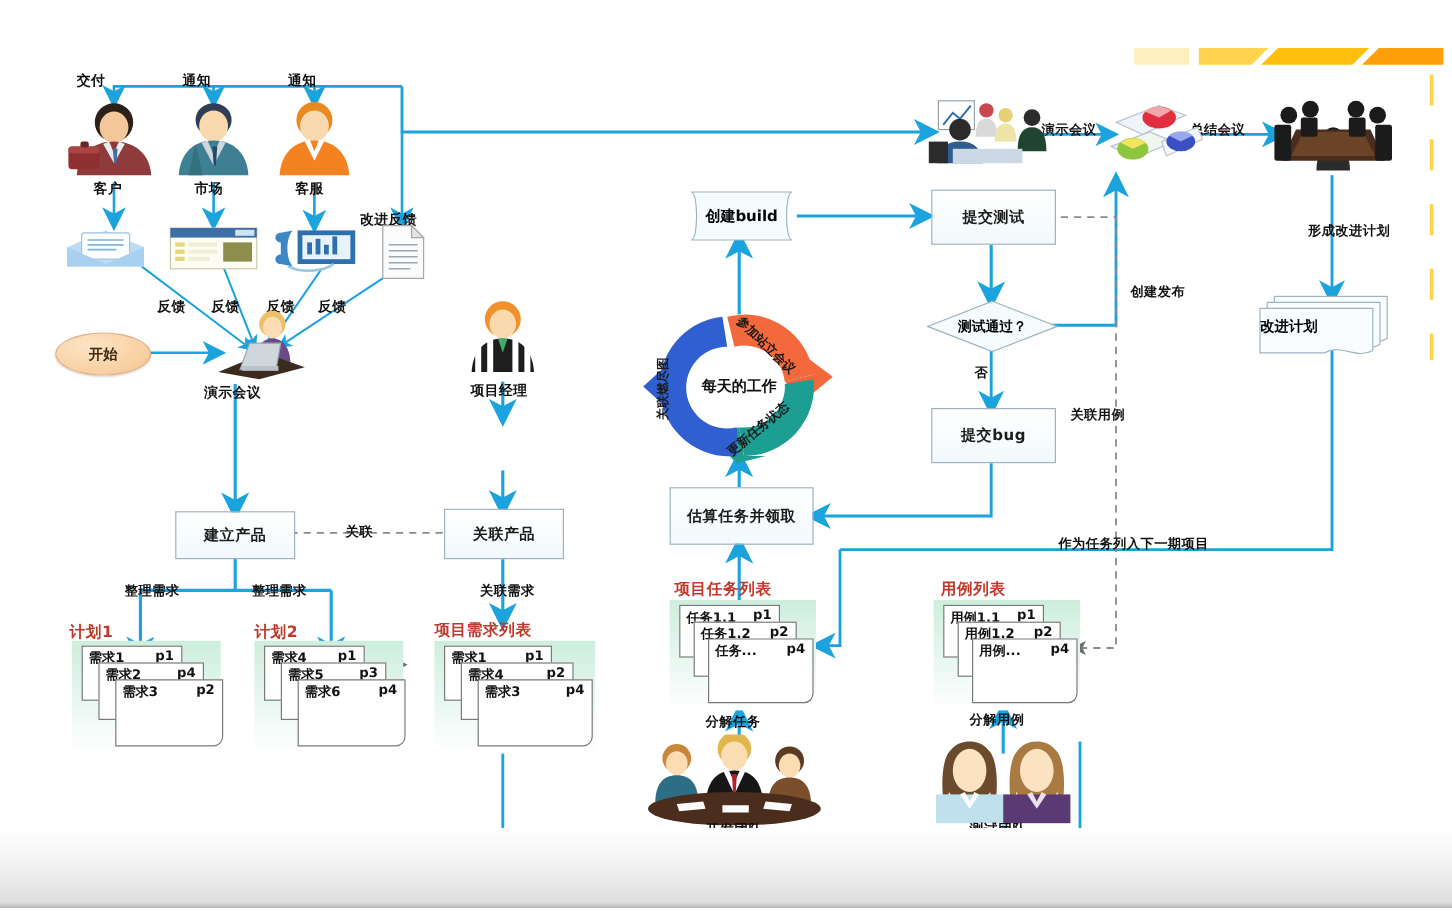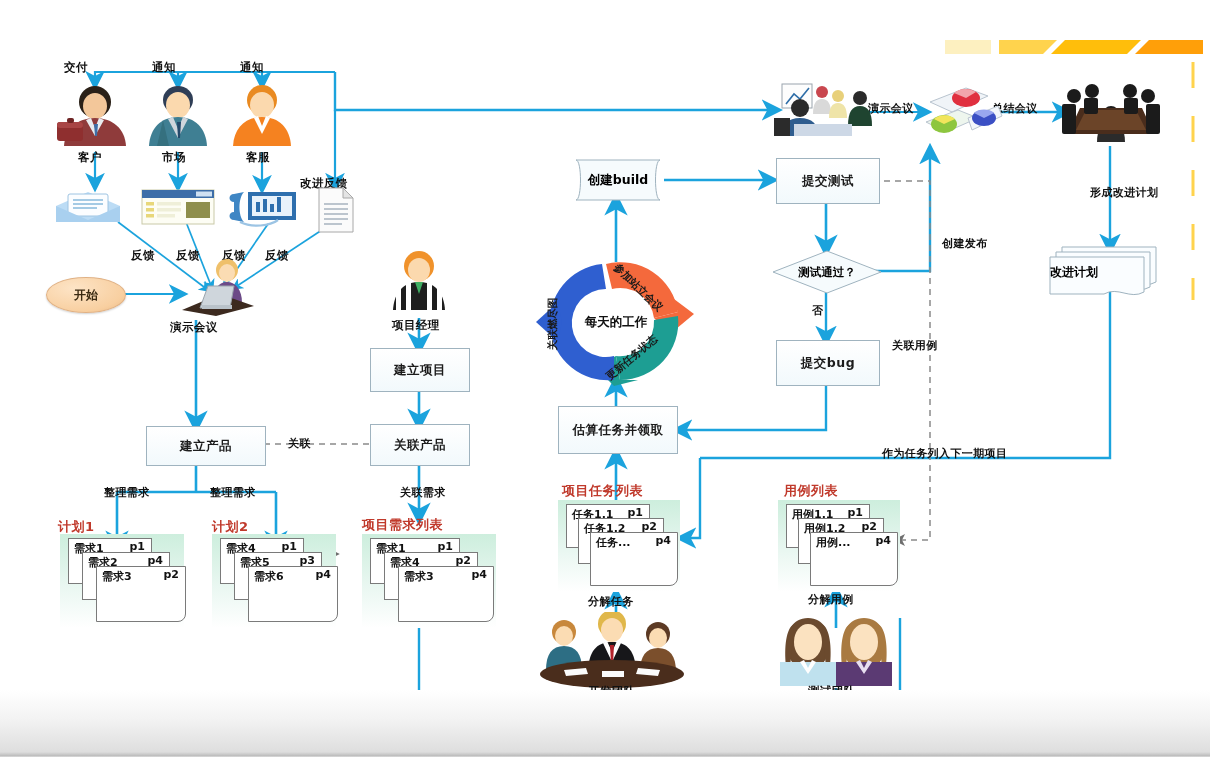--- a/index.html
+++ b/index.html
@@ -268,22 +268,21 @@
         <rect x="10" y="36" width="5" height="24"></rect>
           <rect x="20" y="33" width="5" height="27"></rect>
         <rect x="41" y="33" width="5" height="27"></rect>
           <rect x="51" y="36" width="5" height="24"></rect>
       </g>
       <path d="M29,32 L33,44 L37,32 Z" fill="#3fae63"></path>
     </svg>
   </div>
   <div class="lbl" style="left:392px;top:318px;">项目经理</div>
 
-  <div class="node pbox" style="left:146px;top:426px;width:120px;height:40px;">建立产品</div>
-  <div class="node pbox" style="left:370px;top:348px;width:100px;height:44px;">建立项目</div>
+  <div class="node pbox" style="left:146px;top:426px;width:100px;height:40px;">建立产品</div>
   <div class="node pbox" style="left:370px;top:424px;width:100px;height:42px;">关联产品</div>
   <div class="node pbox" style="left:776px;top:158px;width:104px;height:46px;">提交测试</div>
   <div class="node pbox" style="left:776px;top:340px;width:104px;height:46px;">提交bug</div>
   <div class="node pbox" style="left:558px;top:406px;width:120px;height:48px;">估算任务并领取</div>
 
   <div class="cbuild" style="left:568px;top:158px;width:100px;height:44px;">
     <svg width="100" height="44" viewBox="0 0 100 44" style="position:absolute;left:0;top:0;">
       <path d="M8,2 L92,2 C86,2 86,42 92,42 L8,42 C14,42 14,2 8,2 Z" fill="#f6fbfd" stroke="#9fb3bf"></path>
     </svg>
     <div style="position:absolute;left:0;top:0;width:100px;height:44px;display:flex;

